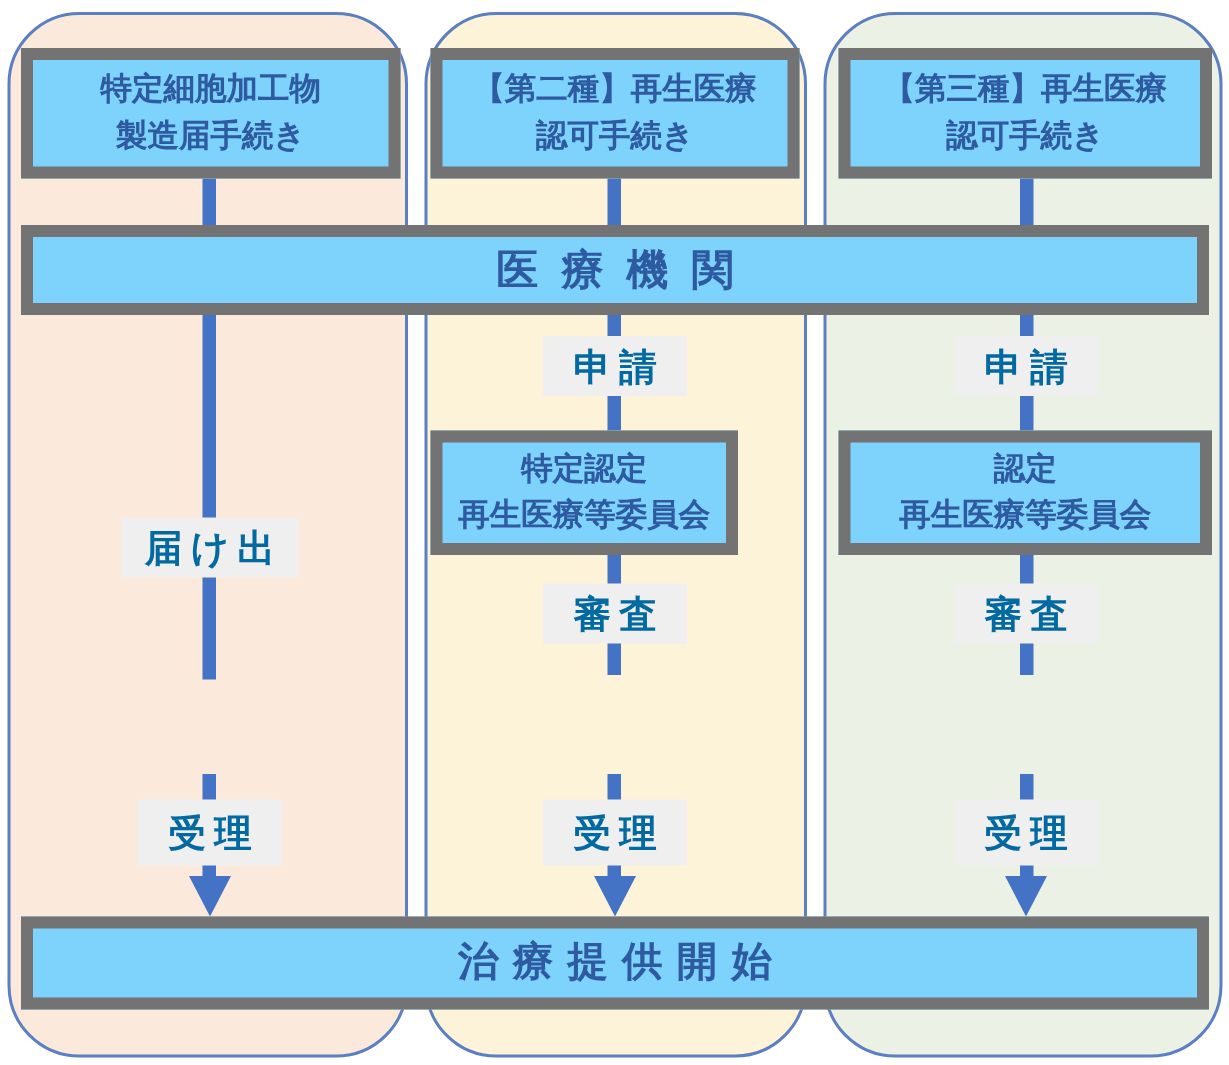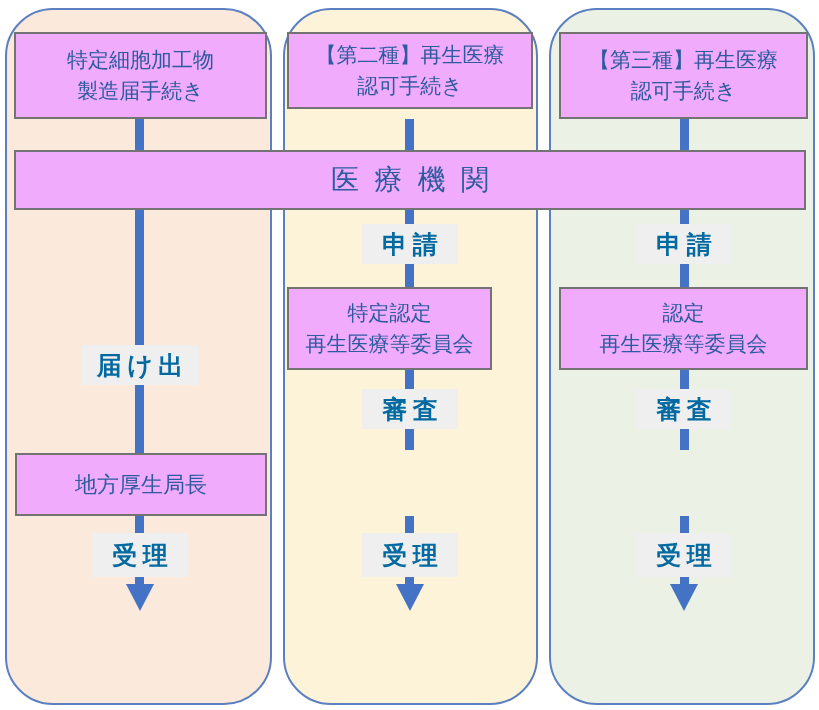--- a/index.html
+++ b/index.html
@@ -24,36 +24,36 @@
     border-radius: 48px;
     box-sizing: border-box;
   }
   .panel-1 { left: 5px;   width: 267px; }
   .panel-2 { left: 283px; width: 255px; }
   .panel-3 { left: 549px; width: 266px; }
 
   
   .box {
     position: absolute;
-    background: #f0abfc;
-    border: 2px solid #737373;
+    background: #7dd3fc;
+    border: 8px solid #737373;
     box-sizing: border-box;
     display: flex;
     align-items: center;
     justify-content: center;
     text-align: center;
     color: #2D5AA0;
-    font-weight: normal;
+    font-weight: bold;
     white-space: pre-line;
     line-height: 1.45;
     z-index: 3;
   }
   .title-box   { font-size: 21px; }
   .t1 { left: 14px;  top: 32px; width: 253px; height: 87px; }
-  .t2 { left: 287px; top: 32px; width: 246px; height: 77px; }
+  .t2 { left: 287px; top: 32px; width: 246px; height: 87px; }
   .t3 { left: 559px; top: 32px; width: 249px; height: 87px; }
 
   .band {
     left: 14px; top: 150px; width: 792px; height: 60px;
     font-size: 28px; letter-spacing: 0.55em; text-indent: 0.55em;
   }
   .committee { font-size: 21px; }
   .c2 { left: 287px; top: 287px; width: 205px; height: 83px; }
   .c3 { left: 559px; top: 287px; width: 249px; height: 83px; }
 
@@ -153,22 +153,22 @@
   <div class="box title-box t3">【第三種】再生医療
 認可手続き</div>
 
   <div class="box band">医療機関</div>
 
   <div class="box committee c2">特定認定
 再生医療等委員会</div>
   <div class="box committee c3">認定
 再生医療等委員会</div>
 
-  <div class="box authority regional">地方厚生局長</div>
 
+  <div class="box final-box">治療提供開始</div>
 
   <div class="step-label lbl-todoke">届け出</div>
   <div class="step-label lbl-shinsei-2">申請</div>
   <div class="step-label lbl-shinsei-3">申請</div>
   <div class="step-label lbl-shinsa-2">審査</div>
   <div class="step-label lbl-shinsa-3">審査</div>
   <div class="step-label lbl-juri-1">受理</div>
   <div class="step-label lbl-juri-2">受理</div>
   <div class="step-label lbl-juri-3">受理</div>
 

